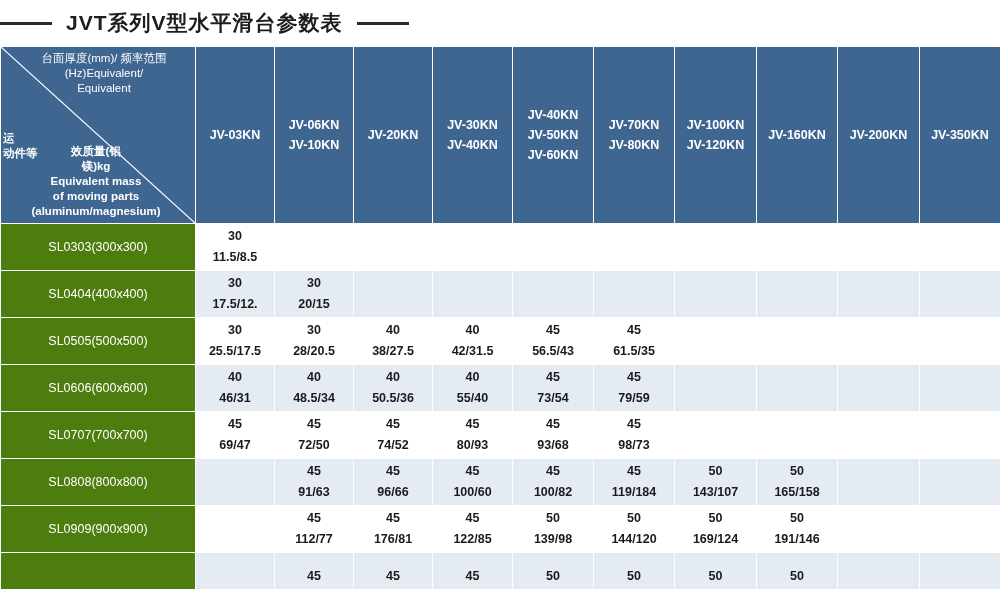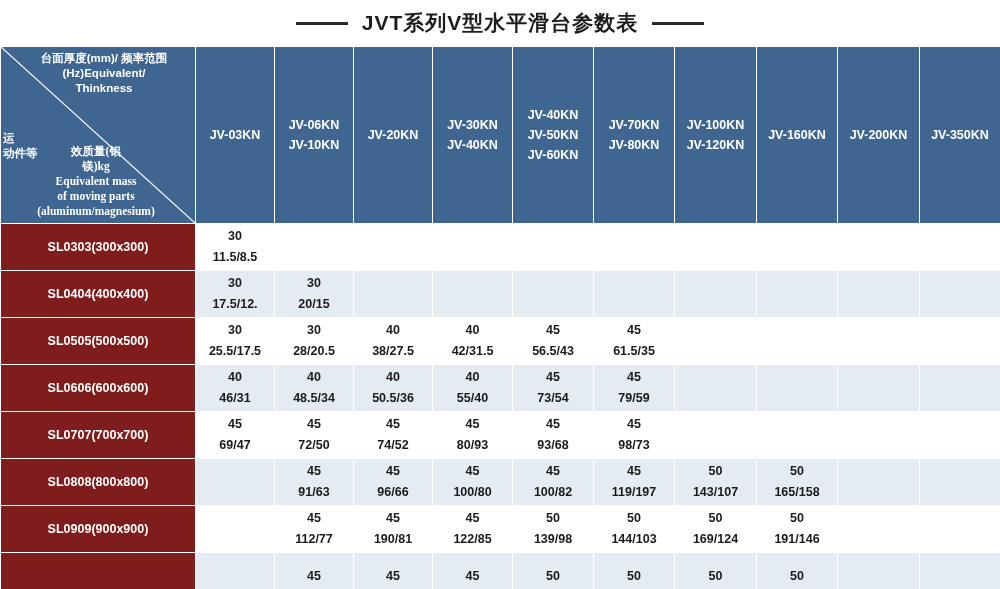--- a/index.html
+++ b/index.html
@@ -14,21 +14,21 @@
     font-family: "Liberation Sans", sans-serif;
   }
   .page {
     position: relative;
     width: 1000px;
     height: 589px;
   }
   .title-row {
     display: flex;
     align-items: center;
-    justify-content: center;
+    justify-content: flex-start;
     height: 46px;
     gap: 14px;
   }
   .title-dash {
     display: block;
     width: 52px;
     height: 0;
     border-top: 3px solid #2b2b2b;
   }
   .title-text {
@@ -72,33 +72,32 @@
     height: 100%;
     pointer-events: none;
   }
   .corner-tr {
     position: absolute;
     top: 4px;
     right: 2px;
     width: 178px;
     text-align: center;
     font-size: 11.5px;
-    font-weight: bold;
+    font-weight: normal;
     line-height: 15px;
   }
   .corner-bl {
     position: absolute;
     left: 2px;
     bottom: 4px;
     width: 186px;
     text-align: center;
     font-size: 11.5px;
     font-weight: bold;
     line-height: 15px;
-    font-family: Liberation Serif, serif;
   }
   .corner-mid {
     position: absolute;
     left: 2px;
     top: 84px;
     width: 70px;
     text-align: left;
     font-size: 11.5px;
     font-weight: bold;
     line-height: 15px;
@@ -107,24 +106,24 @@
     background: #3f6591;
     color: #ffffff;
     font-size: 12.5px;
     font-weight: bold;
     line-height: 20px;
     height: 176px;
   }
   .hdr-col div { white-space: nowrap; }
   
   td.rowlabel {
-    background: #7f1d1d;
+    background: #4d7c0f;
     color: #ffffff;
     font-size: 12.5px;
-    font-weight: bold;
+    font-weight: normal;
     height: 46px;
     white-space: nowrap;
   }
   td.cell {
     font-size: 12.5px;
     font-weight: bold;
     color: #1a1a1a;
     height: 46px;
     line-height: 21px;
   }
@@ -161,21 +160,21 @@
     <thead>
       <tr>
         <th class="hdr-corner">
           <div class="corner-inner">
             <svg class="corner-line" viewBox="0 0 195 176" preserveAspectRatio="none">
               <line x1="0" y1="0" x2="195" y2="176" stroke="#ffffff" stroke-width="1.2"></line>
             </svg>
             <div class="corner-tr">
               <div>台面厚度(mm)/ 频率范围</div>
               <div>(Hz)Equivalent/</div>
-              <div>Thinkness</div>
+              <div>Equivalent</div>
             </div>
             <div class="corner-mid">
               <div>运</div>
               <div>动件等</div>
             </div>
             <div class="corner-bl">
               <div>效质量(铝</div>
               <div>镁)kg</div>
               <div>Equivalent mass</div>
               <div>of moving parts</div>
@@ -446,29 +445,29 @@
         <td class="cell">
             <span class="v-top">45</span>
             <span class="v-bot">91/63</span>
           </td>
         <td class="cell">
             <span class="v-top">45</span>
             <span class="v-bot">96/66</span>
           </td>
         <td class="cell">
             <span class="v-top">45</span>
-            <span class="v-bot">100/80</span>
+            <span class="v-bot">100/60</span>
           </td>
         <td class="cell">
             <span class="v-top">45</span>
             <span class="v-bot">100/82</span>
           </td>
         <td class="cell">
             <span class="v-top">45</span>
-            <span class="v-bot">119/197</span>
+            <span class="v-bot">119/184</span>
           </td>
         <td class="cell">
             <span class="v-top">50</span>
             <span class="v-bot">143/107</span>
           </td>
         <td class="cell">
             <span class="v-top">50</span>
             <span class="v-bot">165/158</span>
           </td>
         <td class="cell">
@@ -485,33 +484,33 @@
         <td class="cell">
             <span class="v-top"></span>
             <span class="v-bot"></span>
           </td>
         <td class="cell">
             <span class="v-top">45</span>
             <span class="v-bot">112/77</span>
           </td>
         <td class="cell">
             <span class="v-top">45</span>
-            <span class="v-bot">190/81</span>
+            <span class="v-bot">176/81</span>
           </td>
         <td class="cell">
             <span class="v-top">45</span>
             <span class="v-bot">122/85</span>
           </td>
         <td class="cell">
             <span class="v-top">50</span>
             <span class="v-bot">139/98</span>
           </td>
         <td class="cell">
             <span class="v-top">50</span>
-            <span class="v-bot">144/103</span>
+            <span class="v-bot">144/120</span>
           </td>
         <td class="cell">
             <span class="v-top">50</span>
             <span class="v-bot">169/124</span>
           </td>
         <td class="cell">
             <span class="v-top">50</span>
             <span class="v-bot">191/146</span>
           </td>
         <td class="cell">

